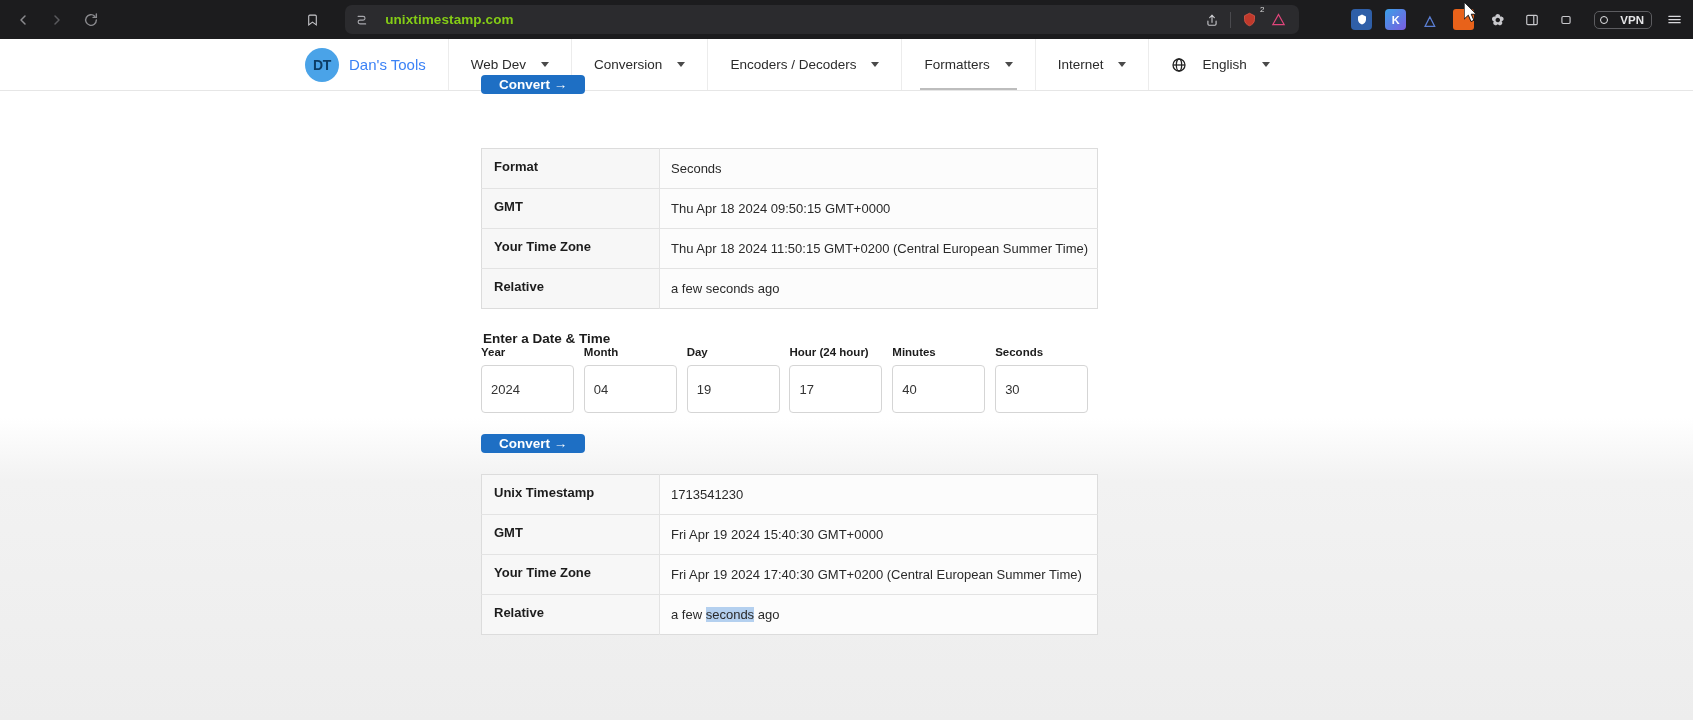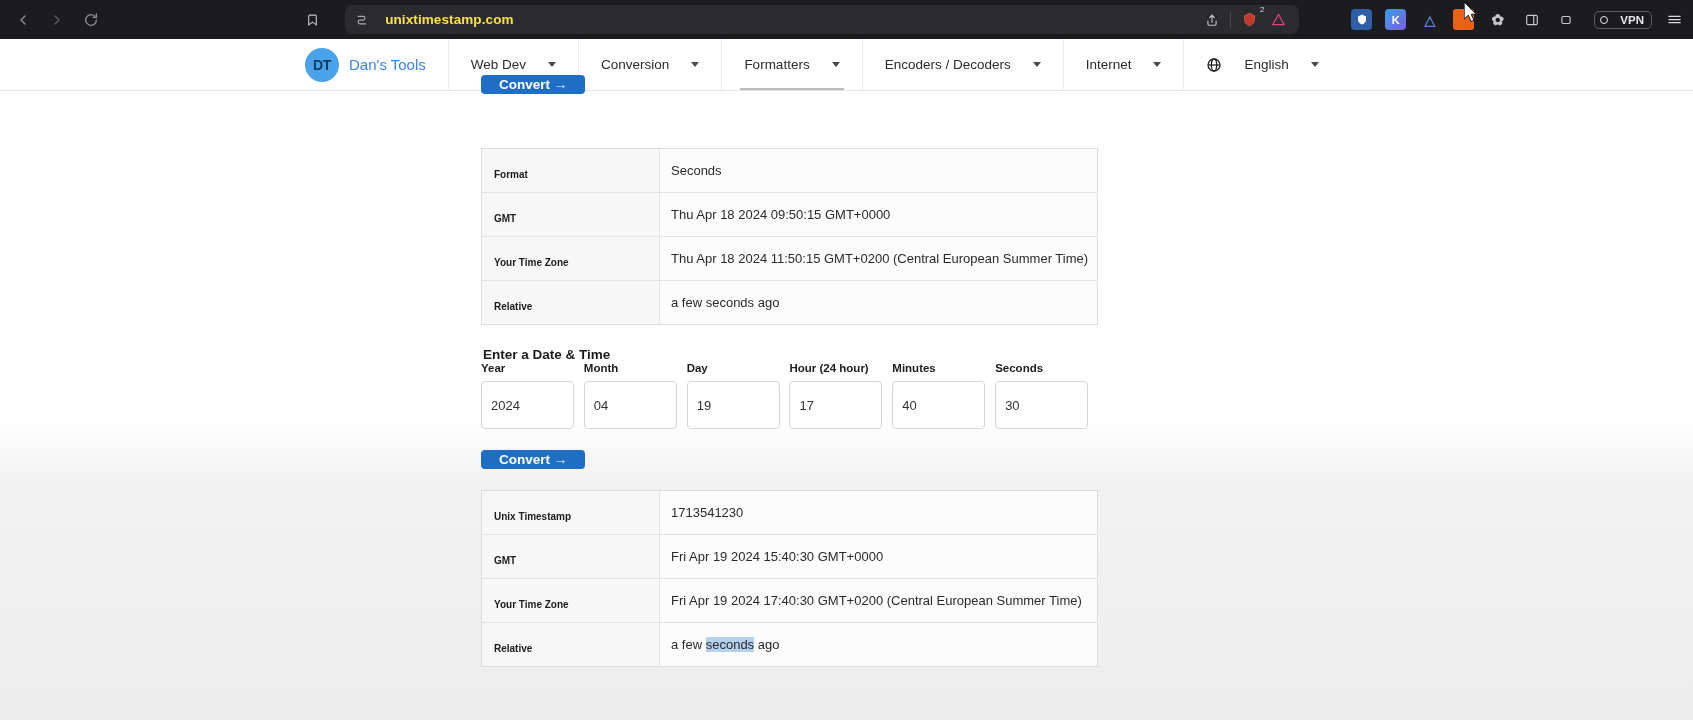--- a/index.html
+++ b/index.html
@@ -42,21 +42,21 @@
     border-radius: 7px;
     display: flex;
     align-items: center;
     padding: 0 10px;
     margin-left: 18px;
     width: 958px;
     position: relative;
   }
   .url-shield { color: #a8a8ad; width: 20px; display:flex; align-items:center; }
   .url-text {
-    color: #fde047;
+    color: #84cc16;
     font-size: 13.5px;
     font-weight: bold;
     margin-left: 10px;
     letter-spacing: .1px;
   }
   .url-right {
     margin-left: auto;
     display: flex; align-items: center; gap: 7px;
   }
   .url-right .divider { width:1px; height:16px; background:#4a4a4e; }
@@ -119,21 +119,21 @@
     width: 34px; height: 34px; border-radius: 50%;
     background: #4aa3e8;
     color: #0c3d66;
     display: flex; align-items: center; justify-content: center;
     font-size: 14px; font-weight: bold;
     letter-spacing: -.3px;
   }
   .brand-name { font-size: 15px; font-weight: normal; color: #3b82f6; }
 
   .nav-item {
-    display: flex; align-items: center; gap: 22px;
+    display: flex; align-items: center; gap: 15px;
     padding: 0 22px;
     border-left: 1px solid #ececec;
     font-size: 13.5px;
     color: #2b2b2b;
     position: relative;
   }
   .nav-item.active::after {
     content: "";
     position: absolute;
     left: 18px; right: 18px; bottom: 0;
@@ -184,24 +184,24 @@
     border-collapse: collapse;
     width: 617px;
     background: #fcfcfc;
     border: 1px solid #dcdcdc;
   }
   table.result tr { border-bottom: 1px solid #e3e3e3; }
   table.result tr:last-child { border-bottom: none; }
   table.result th {
     width: 178px;
     text-align: left;
-    font-size: 10px;
+    font-size: 13px;
     font-weight: bold;
     color: #1c1c1c;
-    padding: 20px 0 12px 12px;
+    padding: 8px 0 12px 12px;
     background: #f7f7f7;
     border-right: 1px solid #e3e3e3;
     vertical-align: middle;
   }
   table.result td {
     font-size: 13px;
     color: #2a2a2a;
     padding: 12px 0 12px 11px;
     vertical-align: middle;
   }
@@ -374,26 +374,26 @@
   </div>
 
   <div class="nav-item">
     <span>Web Dev</span>
     <span class="caret"></span>
   </div>
   <div class="nav-item">
     <span>Conversion</span>
     <span class="caret"></span>
   </div>
+  <div class="nav-item">
+    <span>Encoders / Decoders</span>
+    <span class="caret"></span>
+  </div>
   <div class="nav-item active">
     <span>Formatters</span>
-    <span class="caret"></span>
-  </div>
-  <div class="nav-item">
-    <span>Encoders / Decoders</span>
     <span class="caret"></span>
   </div>
   <div class="nav-item">
     <span>Internet</span>
     <span class="caret"></span>
   </div>
   <div class="nav-item">
     <span class="globe">
       <svg width="16" height="16" viewBox="0 0 24 24" fill="none" stroke="currentColor" stroke-width="1.9">
           <circle cx="12" cy="12" r="9"></circle>

